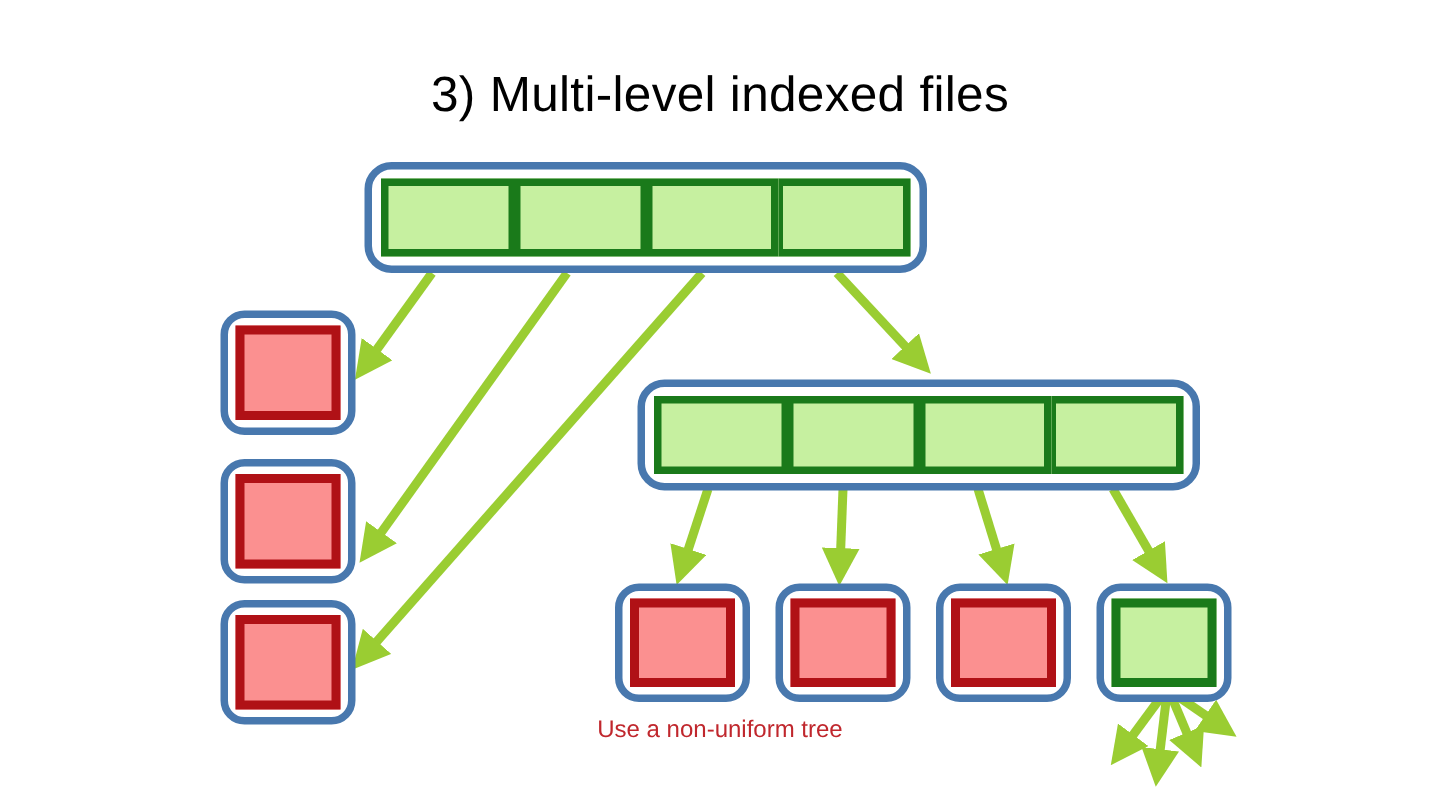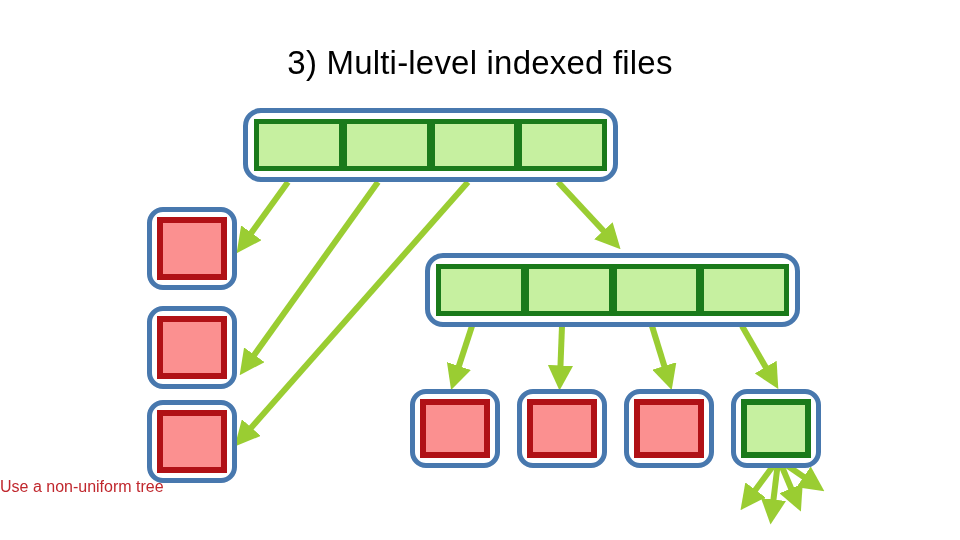--- a/index.html
+++ b/index.html
@@ -24,21 +24,21 @@
     font-size: 33px;
     color: #000000;
     letter-spacing: 0.2px;
     white-space: nowrap;
   }
   #caption {
     position: absolute;
     left: 0;
     top: 478px;
     width: 960px;
-    text-align: left;
+    text-align: center;
     font-size: 16px;
     color: #C0272D;
     white-space: nowrap;
   }
   
   .shell {
     position: absolute;
     box-sizing: border-box;
     border: 5px solid #4878AE;
     border-radius: 18px;

